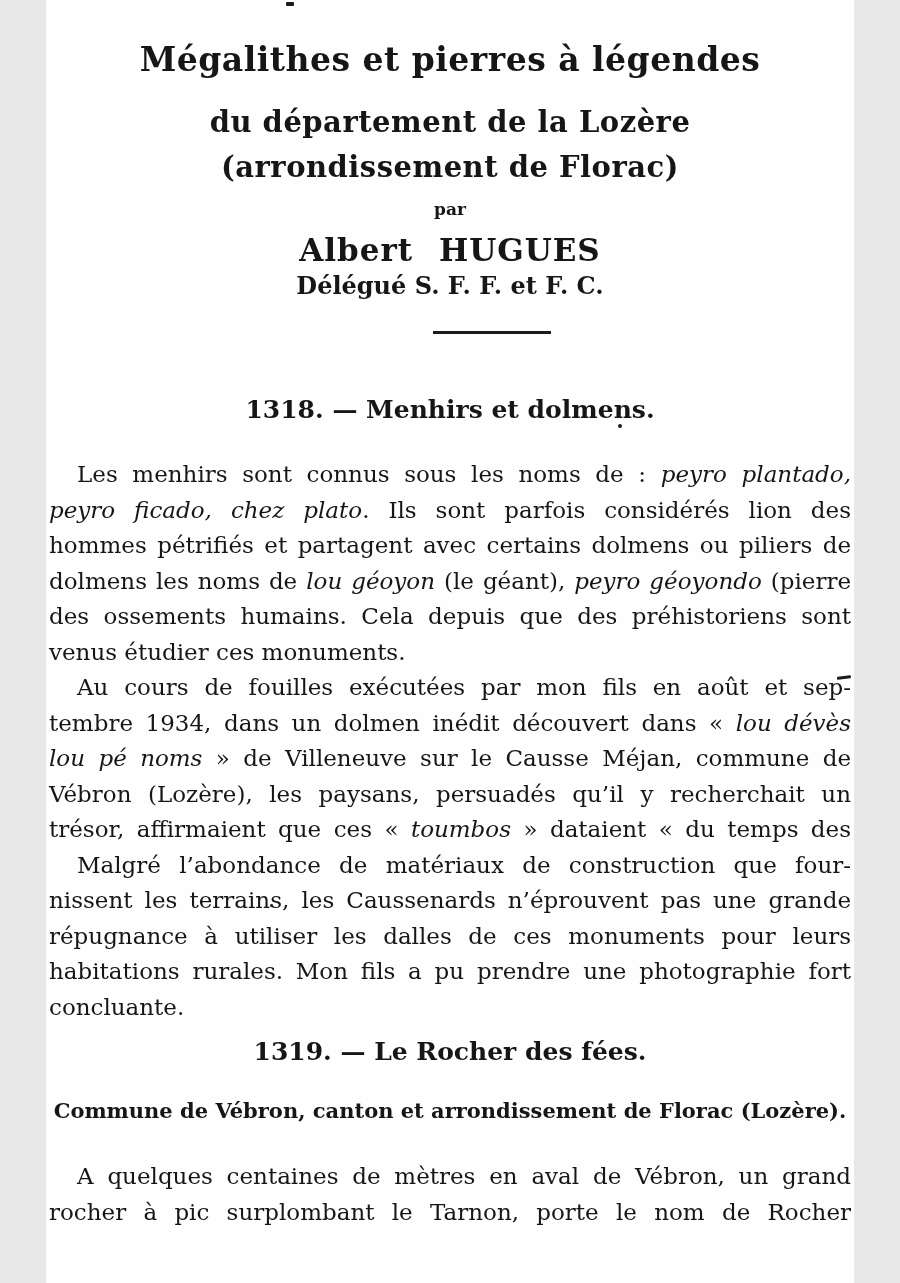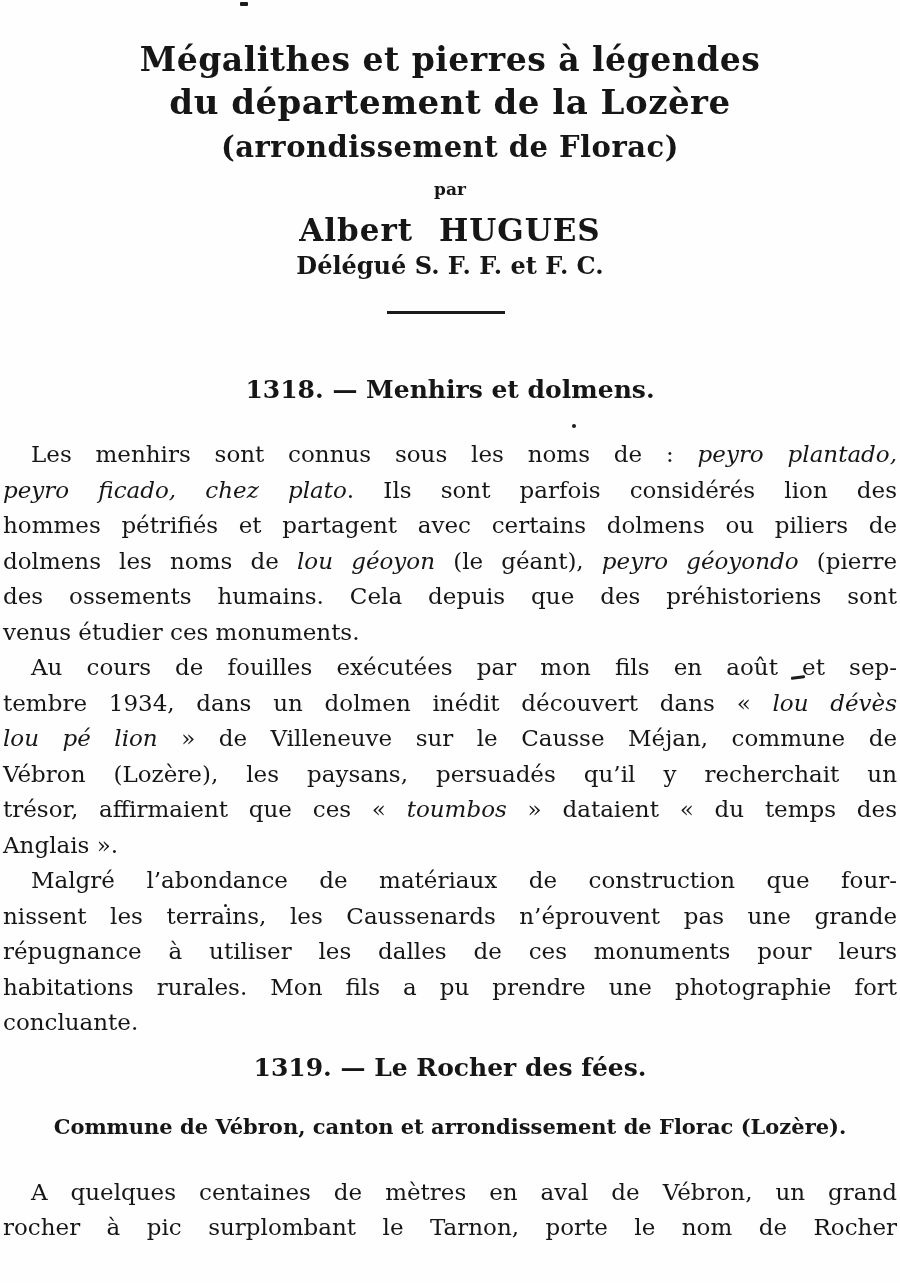--- a/index.html
+++ b/index.html
@@ -1,28 +1,28 @@
 <!DOCTYPE html>
 <html><head>
 <meta charset="utf-8">
 <style>
   html,body{margin:0;padding:0;background:#e8e8e8;}
   .page{
     position:relative;
-    width:900px;height:1283px;
+    width:808px;height:1283px;
     margin:0 auto;
     background:#fefefe;
     color:#161616;
     font-family:"DejaVu Serif", serif;
     overflow:hidden;
   }
   
   .t-line{ text-align:center; font-weight:bold; letter-spacing:.5px; }
   .t1{ font-size:33px; line-height:36px; margin:42px 0 0; }
-  .t2{ font-size:34px; line-height:32px; margin:8px 0 0; }
+  .t2{ font-size:29px; line-height:32px; margin:28px 0 0; }
   .t3{ font-size:29px; line-height:32px; margin:13px 0 0; }
   .byline{ text-align:center; font-weight:bold; font-size:17px; line-height:20px; margin:16px 0 0; }
   .author{ text-align:center; font-weight:bold; font-size:31px; line-height:34px; margin:14px 0 0; word-spacing:14px; letter-spacing:1px; }
   .role{ text-align:center; font-weight:bold; font-size:24px; line-height:22px; margin:8px 0 0; }
   .divider{
     border:none; height:3px; width:118px;
     background:#1b1b1b;
     margin:34px auto 0; margin-left:387px;
   }
   
@@ -76,24 +76,23 @@
       <div class="section">
         <div class="sec-heading">1318. — Menhirs et dolmens.</div>
         <div class="bodyline indent"><span>Les menhirs sont connus sous les noms de : </span><span class="it">peyro plantado,</span></div>
         <div class="bodyline"><span class="it">peyro ficado, chez plato</span><span>. Ils sont parfois considérés lion des</span></div>
         <div class="bodyline"><span>hommes pétrifiés et partagent avec certains dolmens ou piliers de</span></div>
         <div class="bodyline"><span>dolmens les noms de </span><span class="it">lou géoyon</span><span> (le géant), </span><span class="it">peyro géoyondo</span><span> (pierre</span></div>
         <div class="bodyline"><span>des ossements humains. Cela depuis que des préhistoriens sont</span></div>
         <div class="bodyline noj"><span>venus étudier ces monuments.</span></div>
         <div class="bodyline indent"><span>Au cours de fouilles exécutées par mon fils en août et sep-</span></div>
         <div class="bodyline"><span>tembre 1934, dans un dolmen inédit découvert dans « </span><span class="it">lou dévès</span></div>
-        <div class="bodyline"><span class="it">lou pé lion</span><span> » de Villeneuve sur le Causse Méjan, commune de</span></div>
+        <div class="bodyline"><span class="it">lou pé noms</span><span> » de Villeneuve sur le Causse Méjan, commune de</span></div>
         <div class="bodyline"><span>Vébron (Lozère), les paysans, persuadés qu’il y recherchait un</span></div>
         <div class="bodyline"><span>trésor, affirmaient que ces « </span><span class="it">toumbos</span><span> » dataient « du temps des</span></div>
-        <div class="bodyline noj"><span>Anglais ».</span></div>
         <div class="bodyline indent"><span>Malgré l’abondance de matériaux de construction que four-</span></div>
         <div class="bodyline"><span>nissent les terrains, les Caussenards n’éprouvent pas une grande</span></div>
         <div class="bodyline"><span>répugnance à utiliser les dalles de ces monuments pour leurs</span></div>
         <div class="bodyline"><span>habitations rurales. Mon fils a pu prendre une photographie fort</span></div>
         <div class="bodyline noj"><span>concluante.</span></div>
       </div>
       <div class="section">
         <div class="sec-heading">1319. — Le Rocher des fées.</div>
         <div class="sec-subheading">Commune de Vébron, canton et arrondissement de Florac (Lozère).</div>
         <div class="bodyline indent"><span>A quelques centaines de mètres en aval de Vébron, un grand</span></div>

